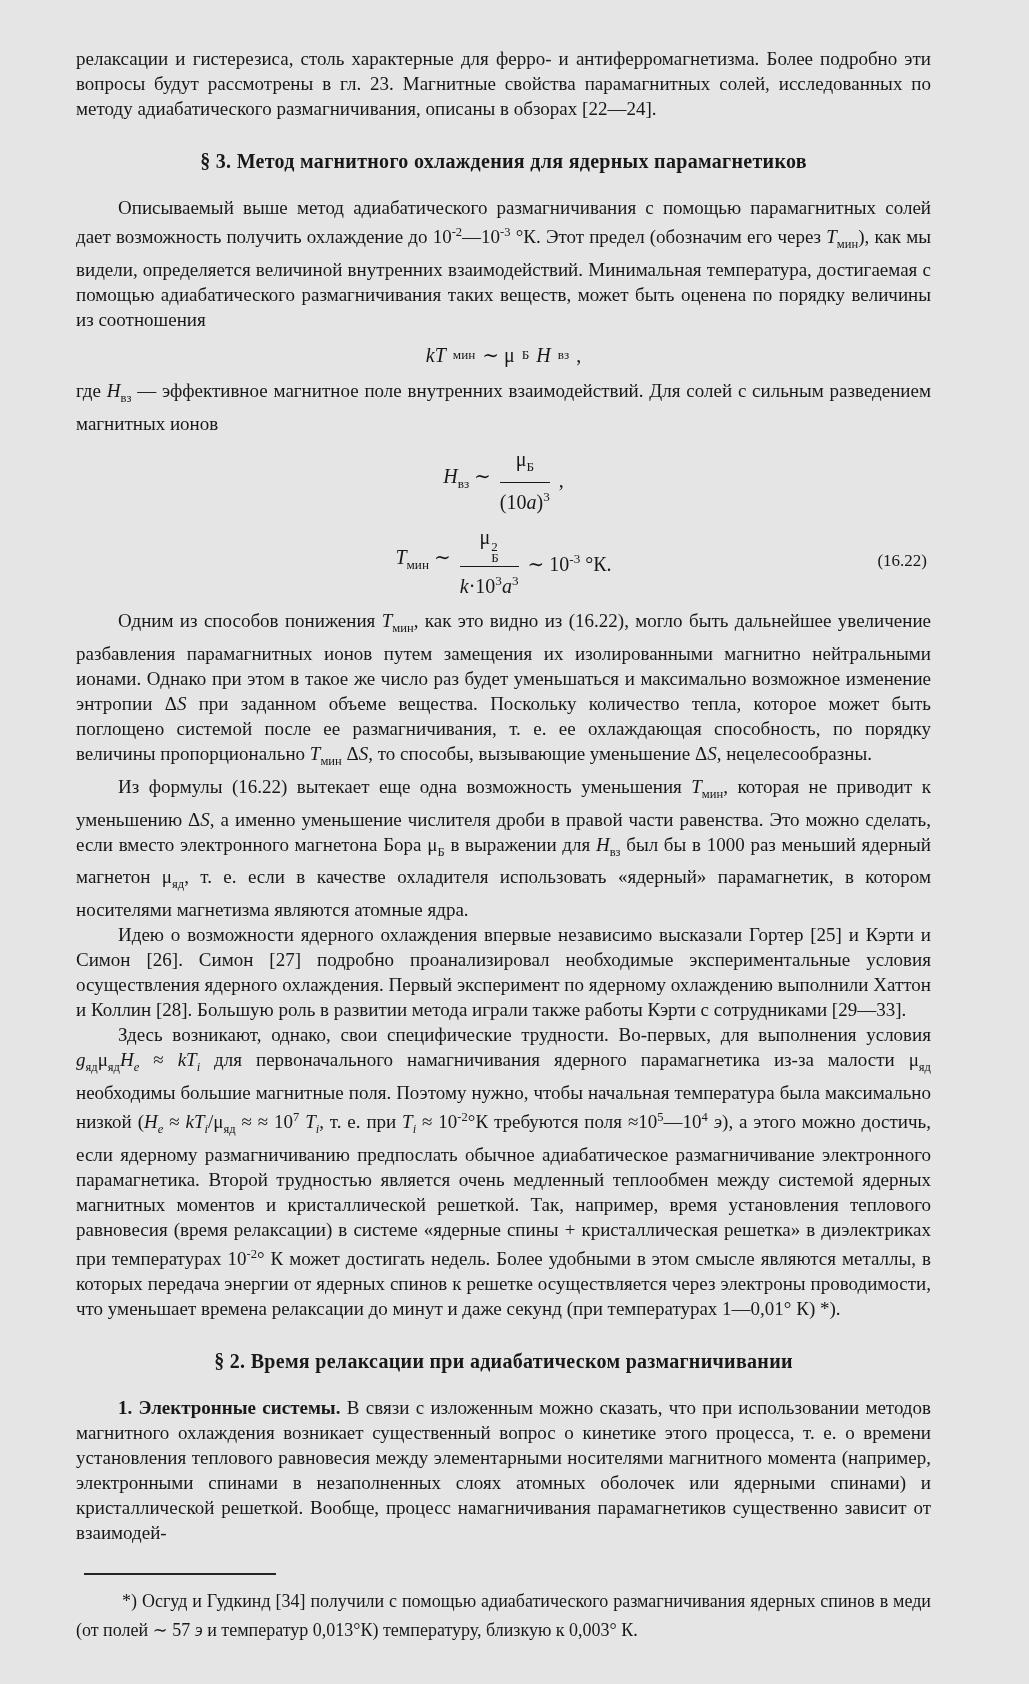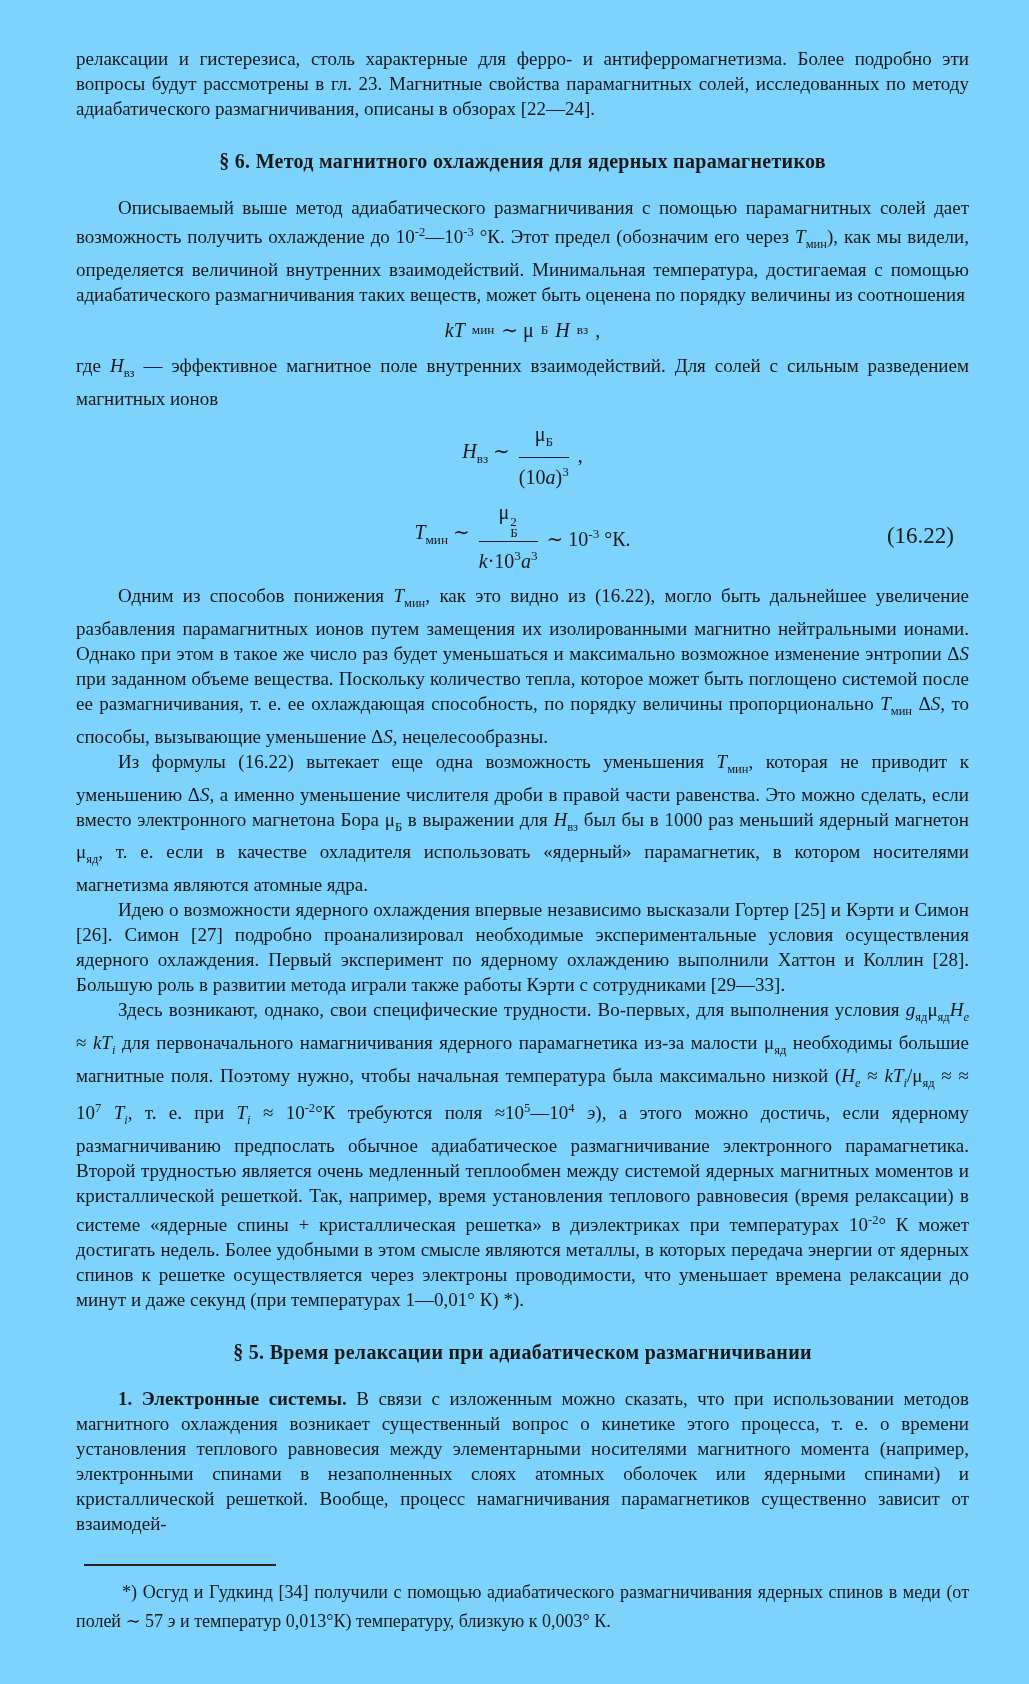--- a/index.html
+++ b/index.html
@@ -1,40 +1,40 @@
 <!DOCTYPE html>
 <html lang="ru"><head>
 <meta charset="utf-8">
 <style>
   html,body { margin:0; padding:0; background:#ffffff; }
   .page {
     width:1029px; height:1684px; box-sizing:border-box;
-    padding:46px 60px 0 76px;
-    background:#7dd3fc;
+    padding:46px 98px 0 76px;
+    background:#e5e5e5;
     color:#181818;
     font-family:"Liberation Serif","DejaVu Serif",serif;
     font-size:19px; line-height:25px;
     position:relative; overflow:hidden;
   }
   p { margin:0; text-align:justify; }
   .para { margin:0; }
   .indent { text-indent:42px; }
   .gap-top { margin-top:2px; }
   h2.sec {
     font-size:20px; line-height:26px; font-weight:bold;
     text-align:center; margin:27px 0 21px 0; letter-spacing:0.3px;
   }
   sub { font-size:0.66em; }
   sup { font-size:0.66em; }
   .eq {
     position:relative; display:flex; justify-content:center; align-items:center;
     margin:11px 0; font-size:20px; line-height:24px; text-align:center;
   }
   .eq-inner { display:inline-flex; align-items:center; gap:7px; }
-  .eq-number { position:absolute; right:15px; top:50%; transform:translateY(-50%); font-size:23px; }
+  .eq-number { position:absolute; right:4px; top:50%; transform:translateY(-50%); font-size:17px; }
   .frac { display:inline-block; vertical-align:middle; margin:0 2px; }
   .frac .num { display:block; padding:0 9px 3px 9px; border-bottom:1.7px solid #181818; }
   .frac .den { display:block; padding-top:2px; }
   .supsub {
     display:inline-flex; flex-direction:column; align-items:flex-start;
     vertical-align:-7px; margin-left:1px;
   }
   .supsub sup, .supsub sub { font-size:13px; line-height:11px; }
   .footnote-rule {
     width:192px; height:0; border-top:2px solid #242424;
@@ -43,21 +43,21 @@
   .footnote { font-size:18px; line-height:29px; }
   .footnote-indent { text-indent:46px;margin-top:12px; }
 </style>
 </head>
 <body>
 
 <div class="page">
 
   <p class="para">релаксации и гистерезиса, столь характерные для ферро- и антиферромагнетизма. Более подробно эти вопросы будут рассмотрены в гл. 23. Магнитные свойства парамагнитных солей, исследованных по методу адиабатического размагничивания, описаны в обзорах [22—24].</p>
 
-  <h2 class="sec">§ 6. Метод магнитного охлаждения для ядерных парамагнетиков</h2>
+  <h2 class="sec">§ 3. Метод магнитного охлаждения для ядерных парамагнетиков</h2>
 
   <p class="para indent">Описываемый выше метод адиабатического размагничивания с помощью парамагнитных солей дает возможность получить охлаждение до 10<sup>-2</sup>—10<sup>-3</sup> °К. Этот предел (обозначим его через <i>T</i><sub>мин</sub>), как мы видели, определяется величиной внутренних взаимодействий. Минимальная температура, достигаемая с помощью адиабатического размагничивания таких веществ, может быть оценена по порядку величины из соотношения</p>
 
   <div class="eq">
     <span class="eq-inner"><i>kT</i><sub>мин</sub> ∼ μ<sub>Б</sub><i>H</i><sub>вз</sub>,</span>
   </div>
 
   <p class="para">где <i>H</i><sub>вз</sub> — эффективное магнитное поле внутренних взаимодействий. Для солей с сильным разведением магнитных ионов</p>
 
   <div class="eq">
@@ -88,21 +88,21 @@
   </div>
 
   <p class="para indent gap-top">Одним из способов понижения <i>T</i><sub>мин</sub>, как это видно из (16.22), могло быть дальнейшее увеличение разбавления парамагнитных ионов путем замещения их изолированными магнитно нейтральными ионами. Однако при этом в такое же число раз будет уменьшаться и максимально возможное изменение энтропии Δ<i>S</i> при заданном объеме вещества. Поскольку количество тепла, которое может быть поглощено системой после ее размагничивания, т. е. ее охлаждающая способность, по порядку величины пропорционально <i>T</i><sub>мин</sub> Δ<i>S</i>, то способы, вызывающие уменьшение Δ<i>S</i>, нецелесообразны.</p>
 
   <p class="para indent">Из формулы (16.22) вытекает еще одна возможность уменьшения <i>T</i><sub>мин</sub>, которая не приводит к уменьшению Δ<i>S</i>, а именно уменьшение числителя дроби в правой части равенства. Это можно сделать, если вместо электронного магнетона Бора μ<sub>Б</sub> в выражении для <i>H</i><sub>вз</sub> был бы в 1000 раз меньший ядерный магнетон μ<sub>яд</sub>, т. е. если в качестве охладителя использовать «ядерный» парамагнетик, в котором носителями магнетизма являются атомные ядра.</p>
 
   <p class="para indent">Идею о возможности ядерного охлаждения впервые независимо высказали Гортер [25] и Кэрти и Симон [26]. Симон [27] подробно проанализировал необходимые экспериментальные условия осуществления ядерного охлаждения. Первый эксперимент по ядерному охлаждению выполнили Хаттон и Коллин [28]. Большую роль в развитии метода играли также работы Кэрти с сотрудниками [29—33].</p>
 
   <p class="para indent">Здесь возникают, однако, свои специфические трудности. Во-первых, для выполнения условия <i>g</i><sub>яд</sub>μ<sub>яд</sub><i>H</i><sub><i>e</i></sub> ≈ <i>kT</i><sub><i>i</i></sub> для первоначального намагничивания ядерного парамагнетика из-за малости μ<sub>яд</sub> необходимы большие магнитные поля. Поэтому нужно, чтобы начальная температура была максимально низкой (<i>H</i><sub><i>e</i></sub> ≈ <i>kT</i><sub><i>i</i></sub>/μ<sub>яд</sub> ≈ ≈ 10<sup>7</sup> <i>T</i><sub><i>i</i></sub>, т. е. при <i>T</i><sub><i>i</i></sub> ≈ 10<sup>-2</sup>°К требуются поля ≈10<sup>5</sup>—10<sup>4</sup> <i>э</i>), а этого можно достичь, если ядерному размагничиванию предпослать обычное адиабатическое размагничивание электронного парамагнетика. Второй трудностью является очень медленный теплообмен между системой ядерных магнитных моментов и кристаллической решеткой. Так, например, время установления теплового равновесия (время релаксации) в системе «ядерные спины + кристаллическая решетка» в диэлектриках при температурах 10<sup>-2</sup>° К может достигать недель. Более удобными в этом смысле являются металлы, в которых передача энергии от ядерных спинов к решетке осуществляется через электроны проводимости, что уменьшает времена релаксации до минут и даже секунд (при температурах 1—0,01° К) *).</p>
 
-  <h2 class="sec">§ 5. Время релаксации при адиабатическом размагничивании</h2>
+  <h2 class="sec">§ 2. Время релаксации при адиабатическом размагничивании</h2>
 
   <p class="para indent"><b>1. Электронные системы.</b> В связи с  изложенным можно сказать, что при использовании методов магнитного охлаждения возникает существенный вопрос о кинетике этого процесса, т. е. о времени установления теплового равновесия между элементарными носителями магнитного момента (например, электронными спинами в незаполненных слоях атомных оболочек или ядерными спинами) и кристаллической решеткой. Вообще, процесс намагничивания парамагнетиков существенно зависит от взаимодей-</p>
 
   <div class="footnote-rule"></div>
 
   <p class="para footnote footnote-indent">*) Осгуд и Гудкинд [34] получили с помощью адиабатического размагничивания ядерных спинов в меди (от полей ∼ 57 <i>э</i> и температур 0,013°К) температуру,  близкую к  0,003° К.</p>
 
 </div>
 
 </body></html>

